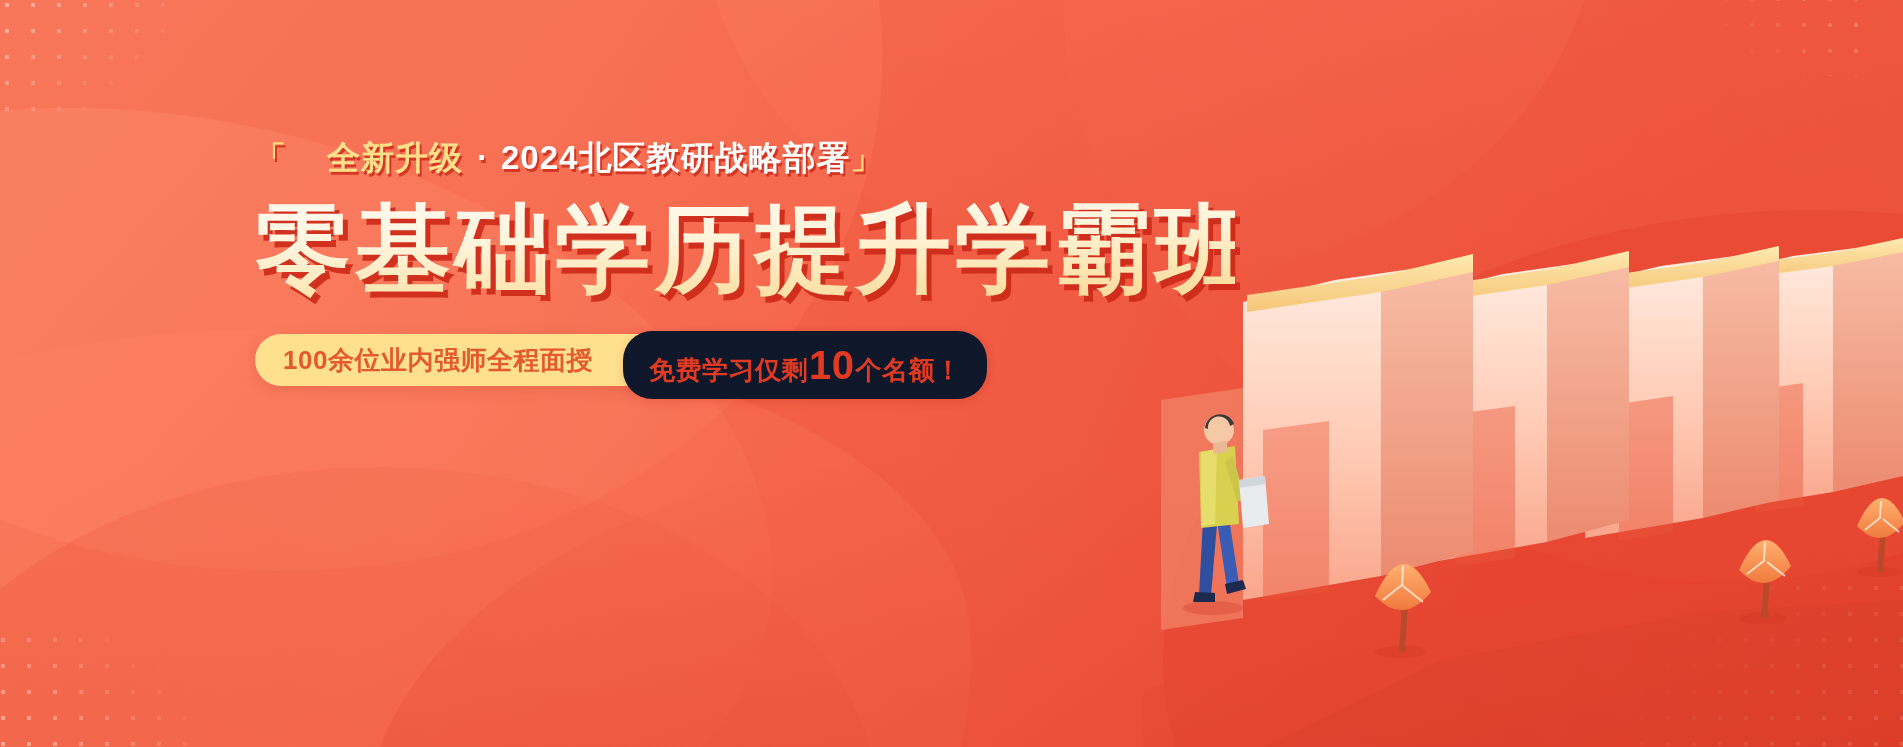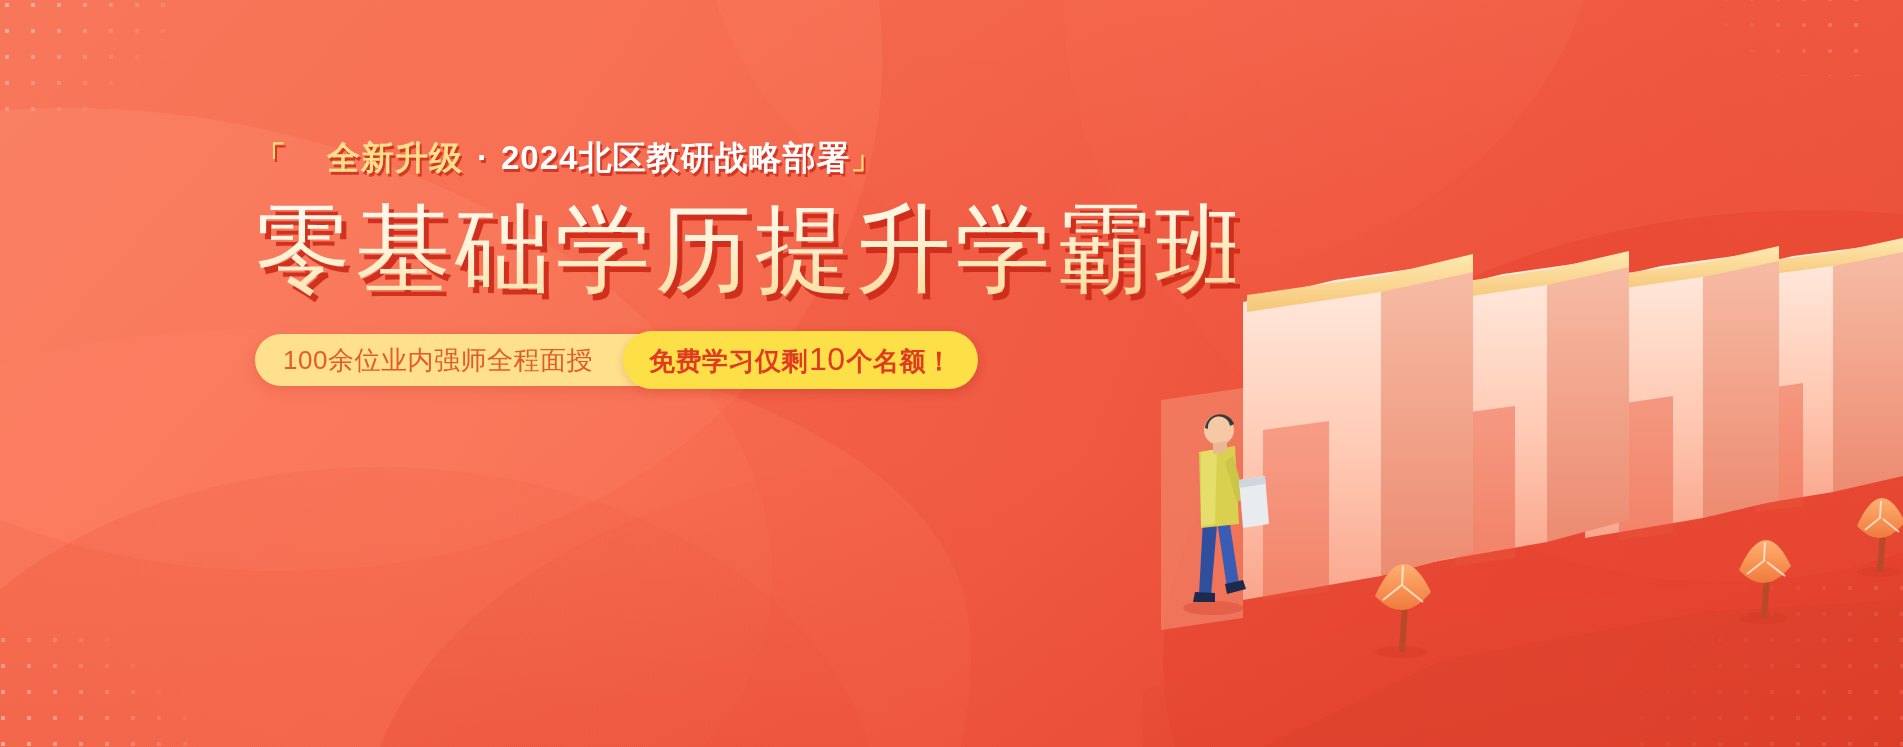--- a/index.html
+++ b/index.html
@@ -95,52 +95,52 @@
     display:flex;align-items:center;
   }
   .sub-bracket{color:#ffd97a;font-weight:700;font-size:31px;
     text-shadow:2px 3px 0 rgba(206,45,28,.85);}
   .sub-hl{color:#ffe08a;text-shadow:2px 3px 0 rgba(206,45,28,.85);padding:0 2px;margin-left:38px;}
   .sub-dot{padding:0 12px;color:#ffffff;}
   .sub-rest{color:#ffffff;text-align:right;}
 
   .headline{
     margin-top:22px;
-    font-size:96px;font-weight:400;letter-spacing:4px;white-space:nowrap;
+    font-size:96px;font-weight:700;letter-spacing:4px;white-space:nowrap;
     line-height:1.06;
     background:linear-gradient(178deg,#fffaf0 0%,#fff4dc 38%,#fde6b4 72%,#f8d896 100%);
     -webkit-background-clip:text;background-clip:text;
     color:transparent;-webkit-text-fill-color:transparent;
     filter:drop-shadow(5px 6px 0 rgba(205,42,26,.92));
   }
 
   .pill{
     margin-top:34px;display:inline-flex;align-items:stretch;
     height:52px;border-radius:26px;overflow:visible;position:relative;
     background:#ffe08d;
     box-shadow:0 4px 14px rgba(170,35,20,.16);
   }
   .pill-left{
     display:flex;align-items:center;
     padding:0 30px 0 28px;
-    font-size:26px;font-weight:400;letter-spacing:.5px;color:#e35a2c;
+    font-size:26px;font-weight:700;letter-spacing:.5px;color:#e35a2c;
     white-space:nowrap;
   }
   .pill-right{
     display:flex;align-items:center;justify-content:center;
     padding:0 26px;margin:-3px -2px -3px 0;
-    height:58px;border-radius:29px;background:#fde047;
+    height:68px;border-radius:29px;background:#0f172a;
     box-shadow:0 3px 10px rgba(170,35,20,.18);
     white-space:nowrap;
   }
   .pill-right-text{
     font-size:26px;font-weight:700;color:#e03a22;letter-spacing:.5px;
     display:flex;align-items:baseline;
   }
-  .pill-num{font-size:32px;font-weight:400;color:#e03a22;padding:0 1px;}
+  .pill-num{font-size:40px;font-weight:700;color:#e03a22;padding:0 1px;}
 </style>
 </head>
 <body>
 
 <div class="banner">
 
   <div class="wave wave-a"></div>
   <div class="wave wave-f"></div>
   <div class="wave wave-d"></div>
   <div class="wave wave-b"></div>

